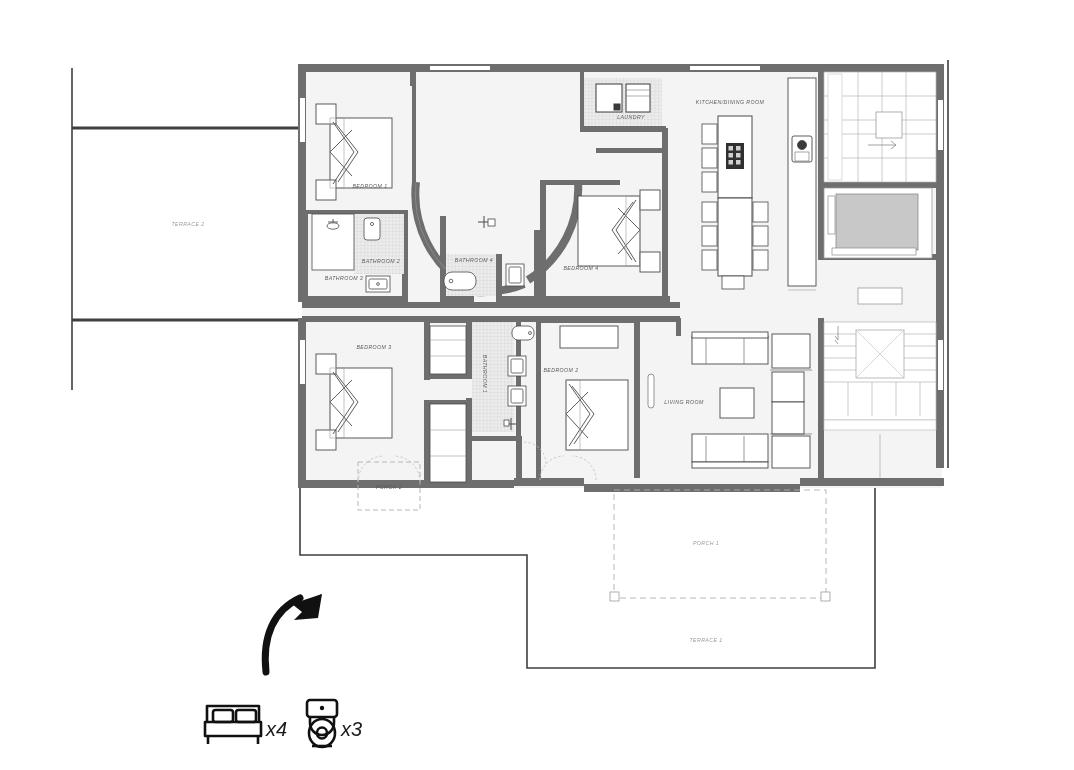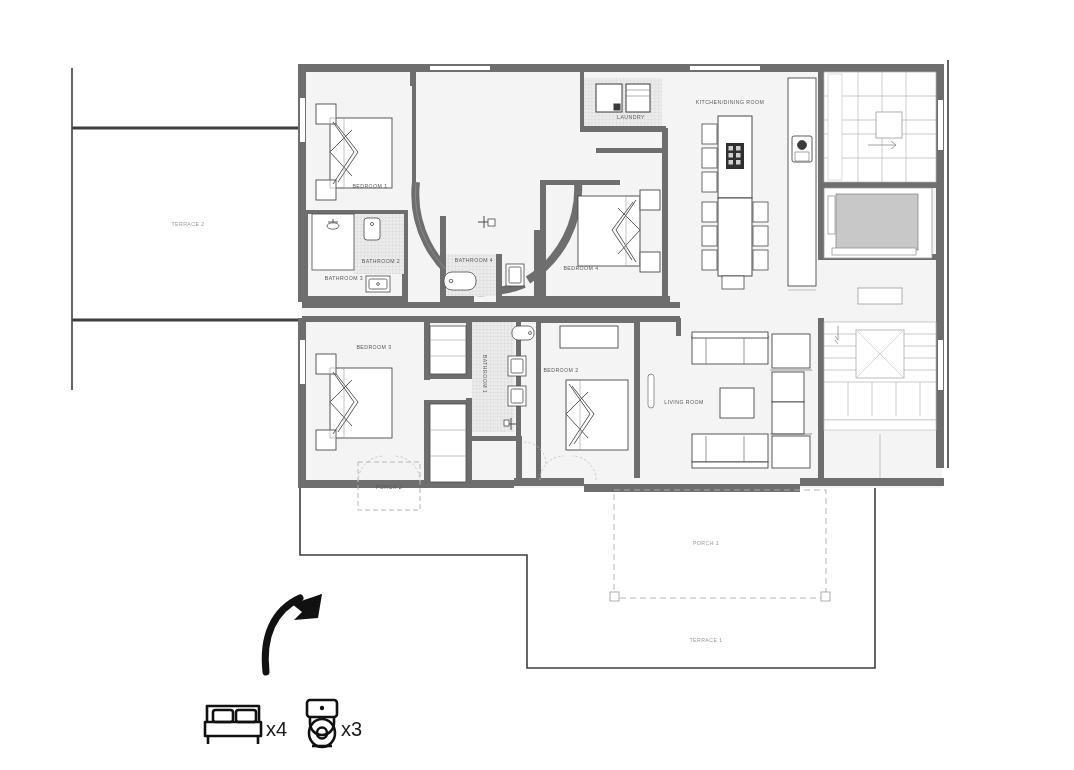--- a/index.html
+++ b/index.html
@@ -10,20 +10,21 @@
   }
   body {
     font-family: "Liberation Sans", sans-serif;
   }
   #plan-root {
     position: relative;
     width: 1074px;
     height: 770px;
     background: #ffffff;
     overflow: hidden;
+    font-style: italic;
   }
   #plan-svg {
     position: absolute;
     left: 0;
     top: 0;
     width: 1074px;
     height: 770px;
   }
   .room-label {
     font-family: "Liberation Sans", sans-serif;

